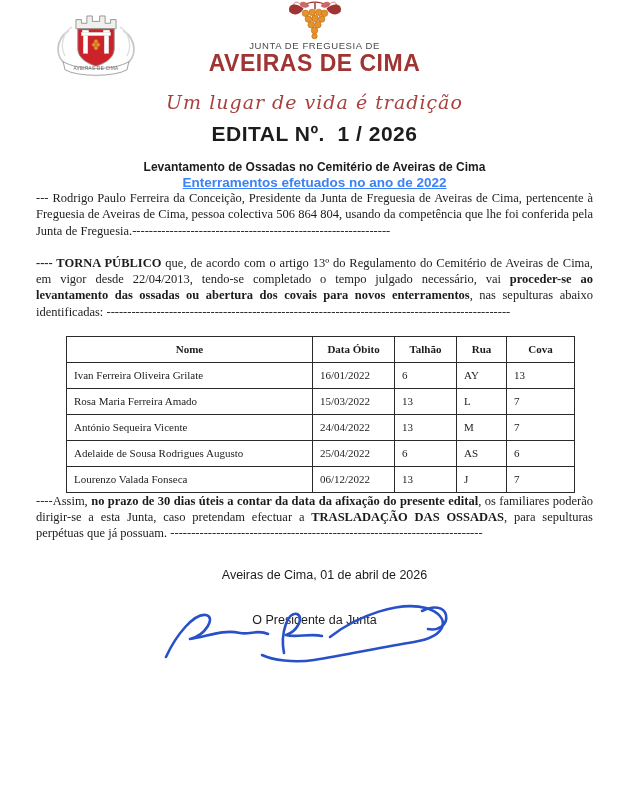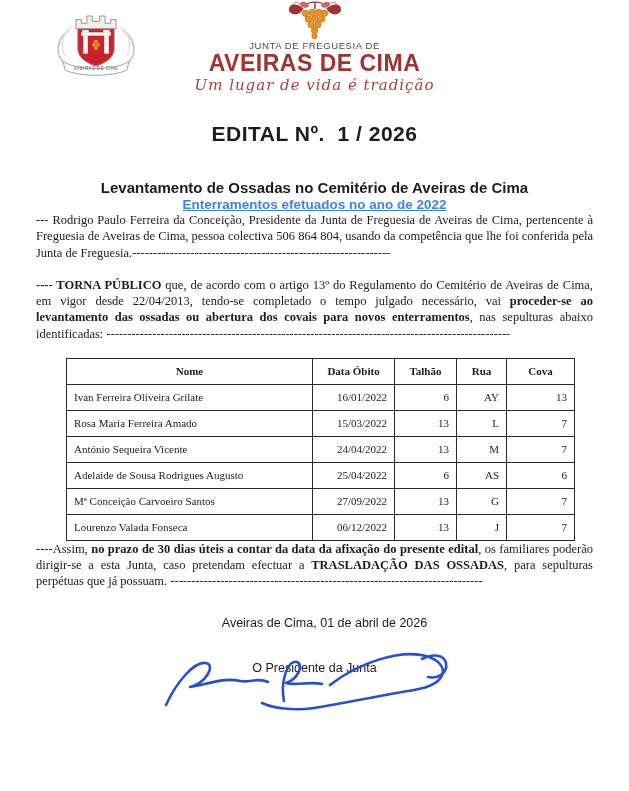--- a/index.html
+++ b/index.html
@@ -11,24 +11,24 @@
     color:#1c1c1c;
     overflow:hidden;
   }
   
   .header{position:relative;height:96px;}
   .crest{position:absolute;left:50px;top:5px;width:92px;height:84px;}
   .brand{position:absolute;left:0;right:0;top:0;text-align:center;}
   .brand .grapes{display:block;margin:0 auto;width:72px;height:40px;}
   .org-superline{font-size:9.5px;color:#4a4a4a;letter-spacing:0.6px;margin-top:0px;}
   .org-name{font-size:23px;font-weight:bold;color:#A03432;letter-spacing:0.5px;line-height:1.0;margin-top:1px;}
-  .tagline{font-family:"DejaVu Serif", serif;font-style:italic;font-size:15px;color:#A8403C;margin-top:1px;letter-spacing:1px;}
+  .tagline{font-family:"DejaVu Serif", serif;font-style:italic;font-size:19px;color:#A8403C;margin-top:16px;letter-spacing:1px;}
   
   .edital-title{margin-top:26px;text-align:center;font-size:21px;font-weight:bold;white-space:pre;letter-spacing:0.5px;}
-  .doc-subtitle{margin-top:33px;text-align:center;font-size:15px;font-weight:bold;}
+  .doc-subtitle{margin-top:14px;text-align:center;font-size:12px;font-weight:bold;}
   .doc-subtitle2{margin-top:1px;text-align:center;font-size:13.5px;font-weight:bold;color:#3b82f6;text-decoration:underline;}
   
   .textblock{margin:0 36px;font-family:Liberation Serif, serif;}
   p.para{
     text-align:justify;
     font-size:12.5px;line-height:1.3;
     margin:0 0 16px 0;
     word-break:break-word;
   }
   .p1{margin-top:31px;}
@@ -42,21 +42,21 @@
   }
   table.records th, table.records td{
     border:1.5px solid #2a2a2a;
     padding:2px 7px;
     height:21px;
     vertical-align:middle;
     line-height:1.2;
   }
   table.records th{text-align:center;font-weight:bold;}
   td.c-name{text-align:left;}
-  td.c-mid{text-align:right;margin-left:18px;}
+  td.c-mid{text-align:left;margin-left:18px;}
   
   .place-date{margin-top:26px;text-align:center;font-size:12.5px;padding-left:20px;}
   .sig-block{position:relative;margin-top:31px;height:80px;text-align:center;}
   .sig-title{font-size:12.5px;position:relative;z-index:1;}
   .sig-svg{position:absolute;left:50%;top:-16px;transform:translateX(-50%);width:310px;height:78px;z-index:2;}
 </style>
 </head>
 <body>
 
 <div class="page">
@@ -178,27 +178,20 @@
           <td class="c-mid">7</td>
         </tr>
         <tr>
           <td class="c-name">Adelaide de Sousa Rodrigues Augusto</td>
           <td class="c-mid">25/04/2022</td>
           <td class="c-mid">6</td>
           <td class="c-mid">AS</td>
           <td class="c-mid">6</td>
         </tr>
         <tr>
-          <td class="c-name">Mª Conceição Carvoeiro Santos</td>
-          <td class="c-mid">27/09/2022</td>
-          <td class="c-mid">13</td>
-          <td class="c-mid">G</td>
-          <td class="c-mid">7</td>
-        </tr>
-        <tr>
           <td class="c-name">Lourenzo Valada Fonseca</td>
           <td class="c-mid">06/12/2022</td>
           <td class="c-mid">13</td>
           <td class="c-mid">J</td>
           <td class="c-mid">7</td>
         </tr>
       </tbody>
     </table>
 
     <p class="para p3"><span>----Assim, </span><b>no prazo de 30 dias úteis a contar da data da afixação do presente edital</b><span>, os familiares poderão dirigir-se a esta Junta, caso pretendam efectuar a </span><b>TRASLADAÇÃO DAS OSSADAS</b><span>, para sepulturas perpétuas que já possuam. </span><span>---------------------------------------------------------------------------</span></p>

